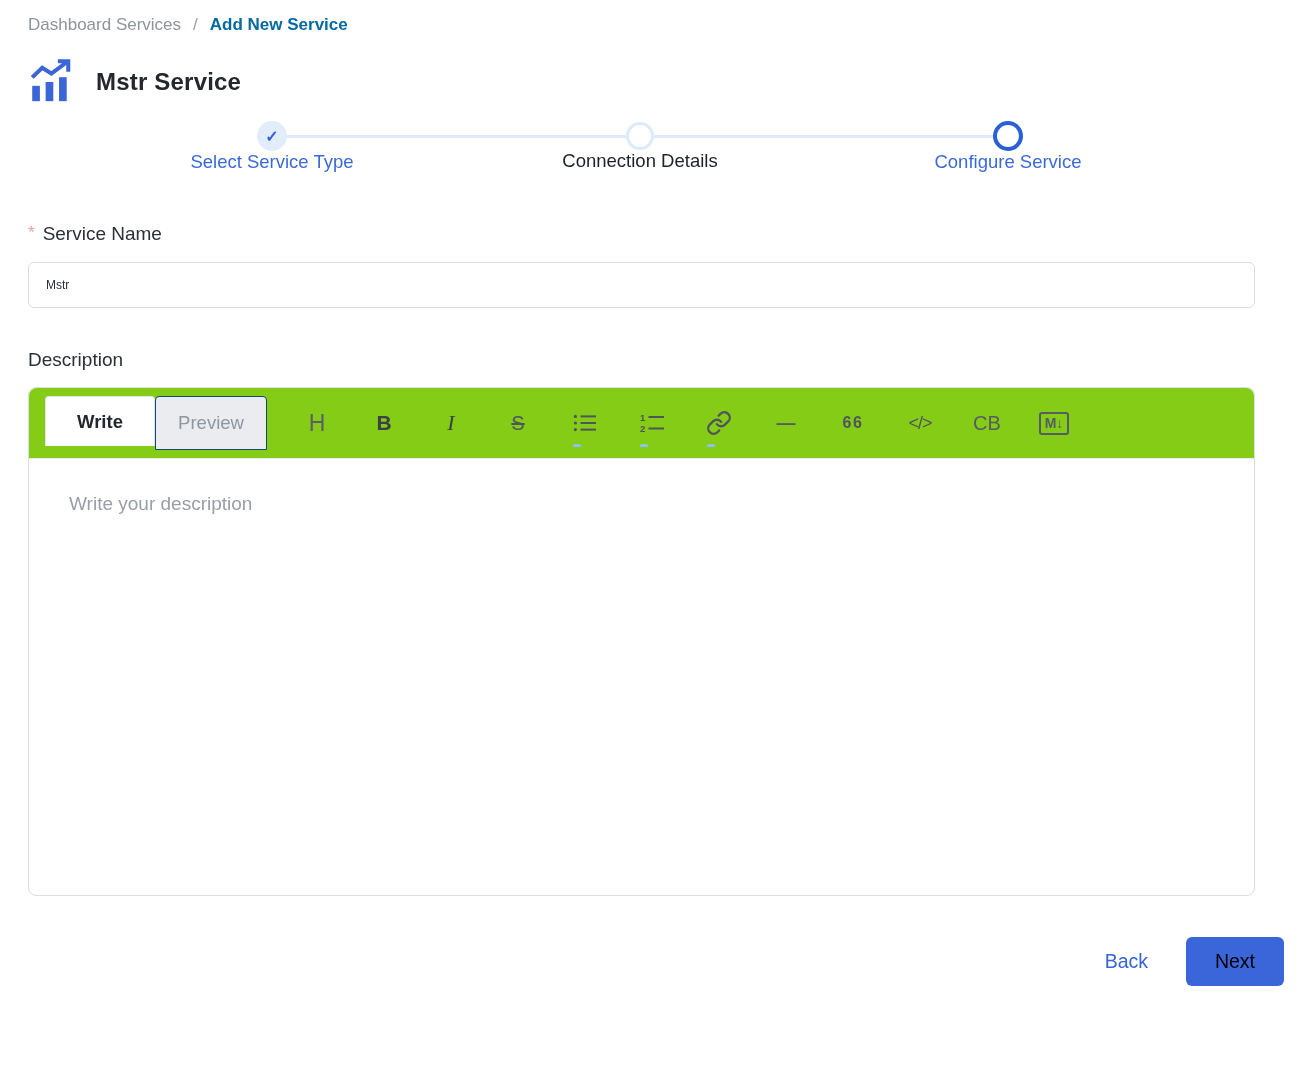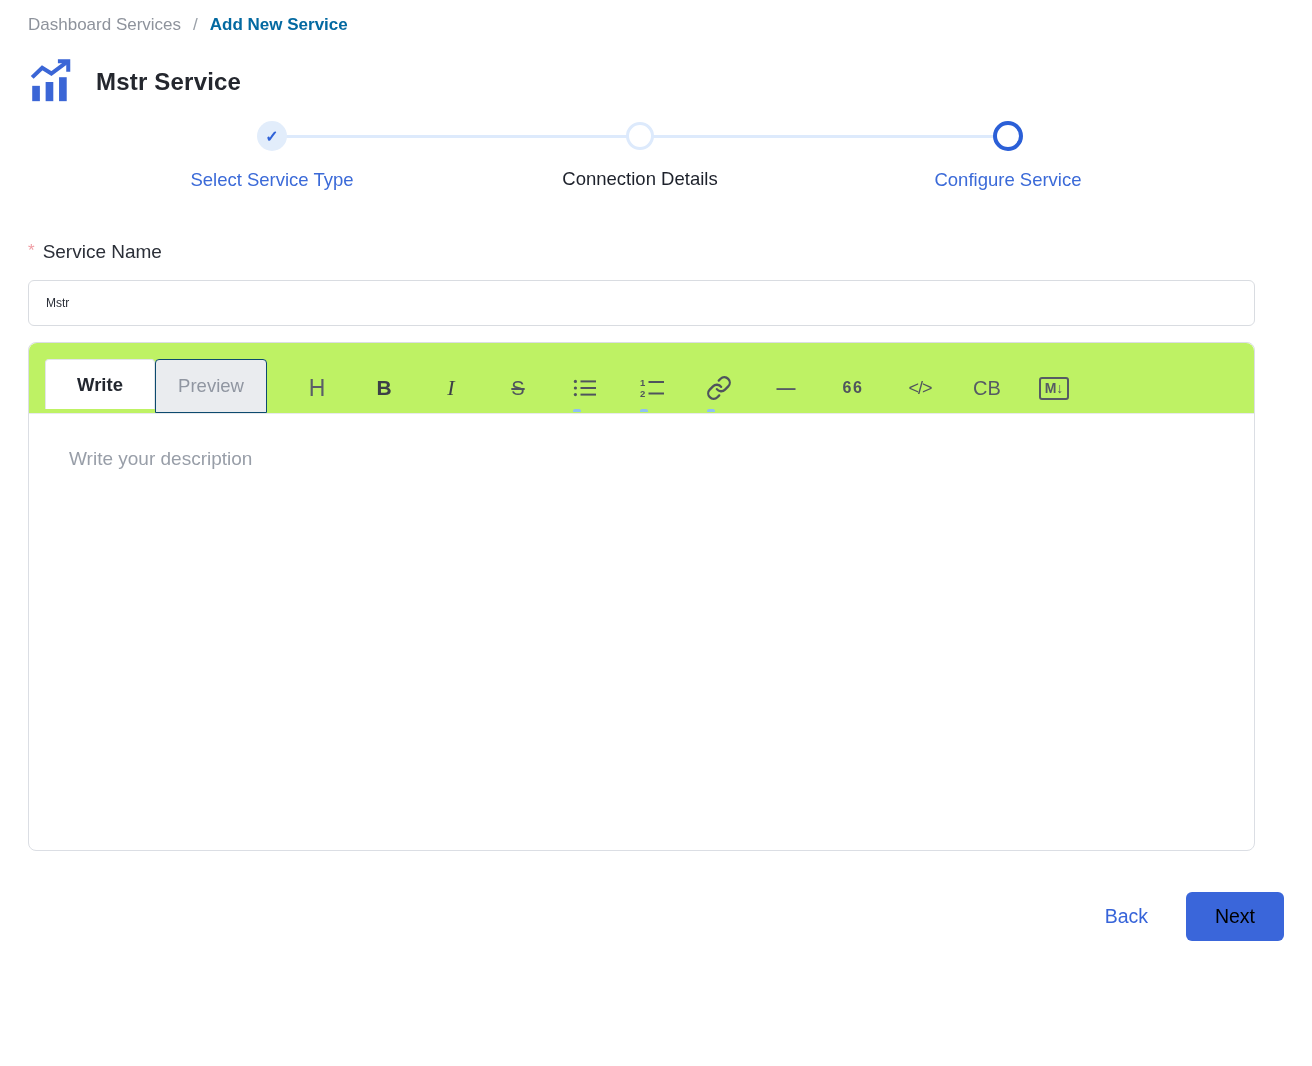--- a/index.html
+++ b/index.html
@@ -20,33 +20,33 @@
 
   
   .stepper { margin-left: 60px; width: 1104px; margin-top: 16px; position: relative; }
   .stepper-line { position: absolute; top: 14px; left: 184px; width: 736px; height: 3px; background: #ddeafc; z-index: 0; }
   .steps { display: flex; position: relative; z-index: 1; }
   .step { width: 368px; display: flex; flex-direction: column; align-items: center; cursor: pointer; }
   .circle { width: 30px; height: 30px; border-radius: 50%; display: flex; align-items: center; justify-content: center; }
   .circle-completed { background: #e2edfb; color: #2f62d8; font-size: 16px; font-weight: 700; }
   .circle-active { background: #ffffff; border: 4.5px solid #2b5fd7; }
   .circle-upcoming { background: #ffffff; border: 3.5px solid #ddeafc; width: 28px; height: 28px; margin-top: 1px; }
-  .step-label { margin-top: 18px; font-size: 18.5px; }
+  .step-label { font-size: 18.5px; }
   .label-done, .label-active { color: #3b6ad8; }
   .label-upcoming { color: #1d212b; }
 
   
   .field-label-row { margin-top: 50px; font-size: 19px; color: #2b2f38; }
   .req { color: #f09da4; margin-right: 8px; font-size: 17px; vertical-align: 2px; }
   .text-input { margin-top: 17px; width: 1227px; height: 46px; border: 1px solid #d9dce1; border-radius: 6px; font-size: 12px; color: #2a2e37; padding: 0 17px; outline: none; font-family: "Liberation Sans", sans-serif; background: #fff; }
   .desc-label { margin-top: 41px; font-size: 19px; color: #2b2f38; }
 
   
   .editor { margin-top: 16px; width: 1227px; height: 509px; border: 1px solid #dbdee4; border-radius: 8px; background: #fff; }
-  .editor-toolbar { position: relative; height: 71px; background: #bef264; border-bottom: 1px solid #e8eaed; border-radius: 8px 8px 0 0; display: flex; align-items: flex-end; padding-left: 16px; }
+  .editor-toolbar { position: relative; height: 71px; background: #84cc16; border-bottom: 1px solid #e8eaed; border-radius: 8px 8px 0 0; display: flex; align-items: center; padding-left: 16px; }
   .tabs { display: flex; }
   .tab { width: 110px; height: 50px; display: flex; align-items: center; justify-content: center; font-size: 18.5px; cursor: pointer; }
   .tab-active { background: #ffffff; border: 1px solid #e2e5e9; border-bottom: none; border-radius: 4px 4px 0 0; margin-bottom: -2px; color: #23272f; font-weight: 700; z-index: 2; }
   .tab-inactive { background: #eaecef; border: 1px solid #0c4a6e; border-radius: 4px 4px 0 0; color: #9096a1; width: 112px; height: 54px; }
   .tools { display: flex; align-items: center; gap: 25px; margin-left: 29px; height: 50px; }
   .tool-btn { position: relative; width: 42px; height: 50px; display: flex; align-items: center; justify-content: center; background: transparent; border: none; color: #4f545d; cursor: pointer; font-family: "Liberation Sans", sans-serif; }
   .g-heading { font-size: 23px; font-weight: 500; color: #5a5f68; }
   .g-bold { font-size: 21px; font-weight: 800; color: #3c4047; }
   .g-italic { font-size: 22px; font-style: italic; font-family: "Liberation Serif", serif; color: #3c4047; }
   .g-strike { font-size: 20px; font-weight: 500; text-decoration: line-through; color: #4f545d; }
@@ -112,20 +112,21 @@
     </div>
   </div>
 
   
   <div class="field-label-row">
     <span class="req">*</span><span>Service Name</span>
   </div>
   <input class="text-input" type="text" value="Mstr" style="">
 
   
+  <div class="desc-label">Description</div>
 
   <div class="editor">
     <div class="editor-toolbar">
       <div class="tabs">
         <div class="tab tab-active">Write</div>
         <div class="tab tab-inactive">Preview</div>
       </div>
       <div class="tools">
         <button class="tool-btn">
           <span class="g-heading">H</span>

